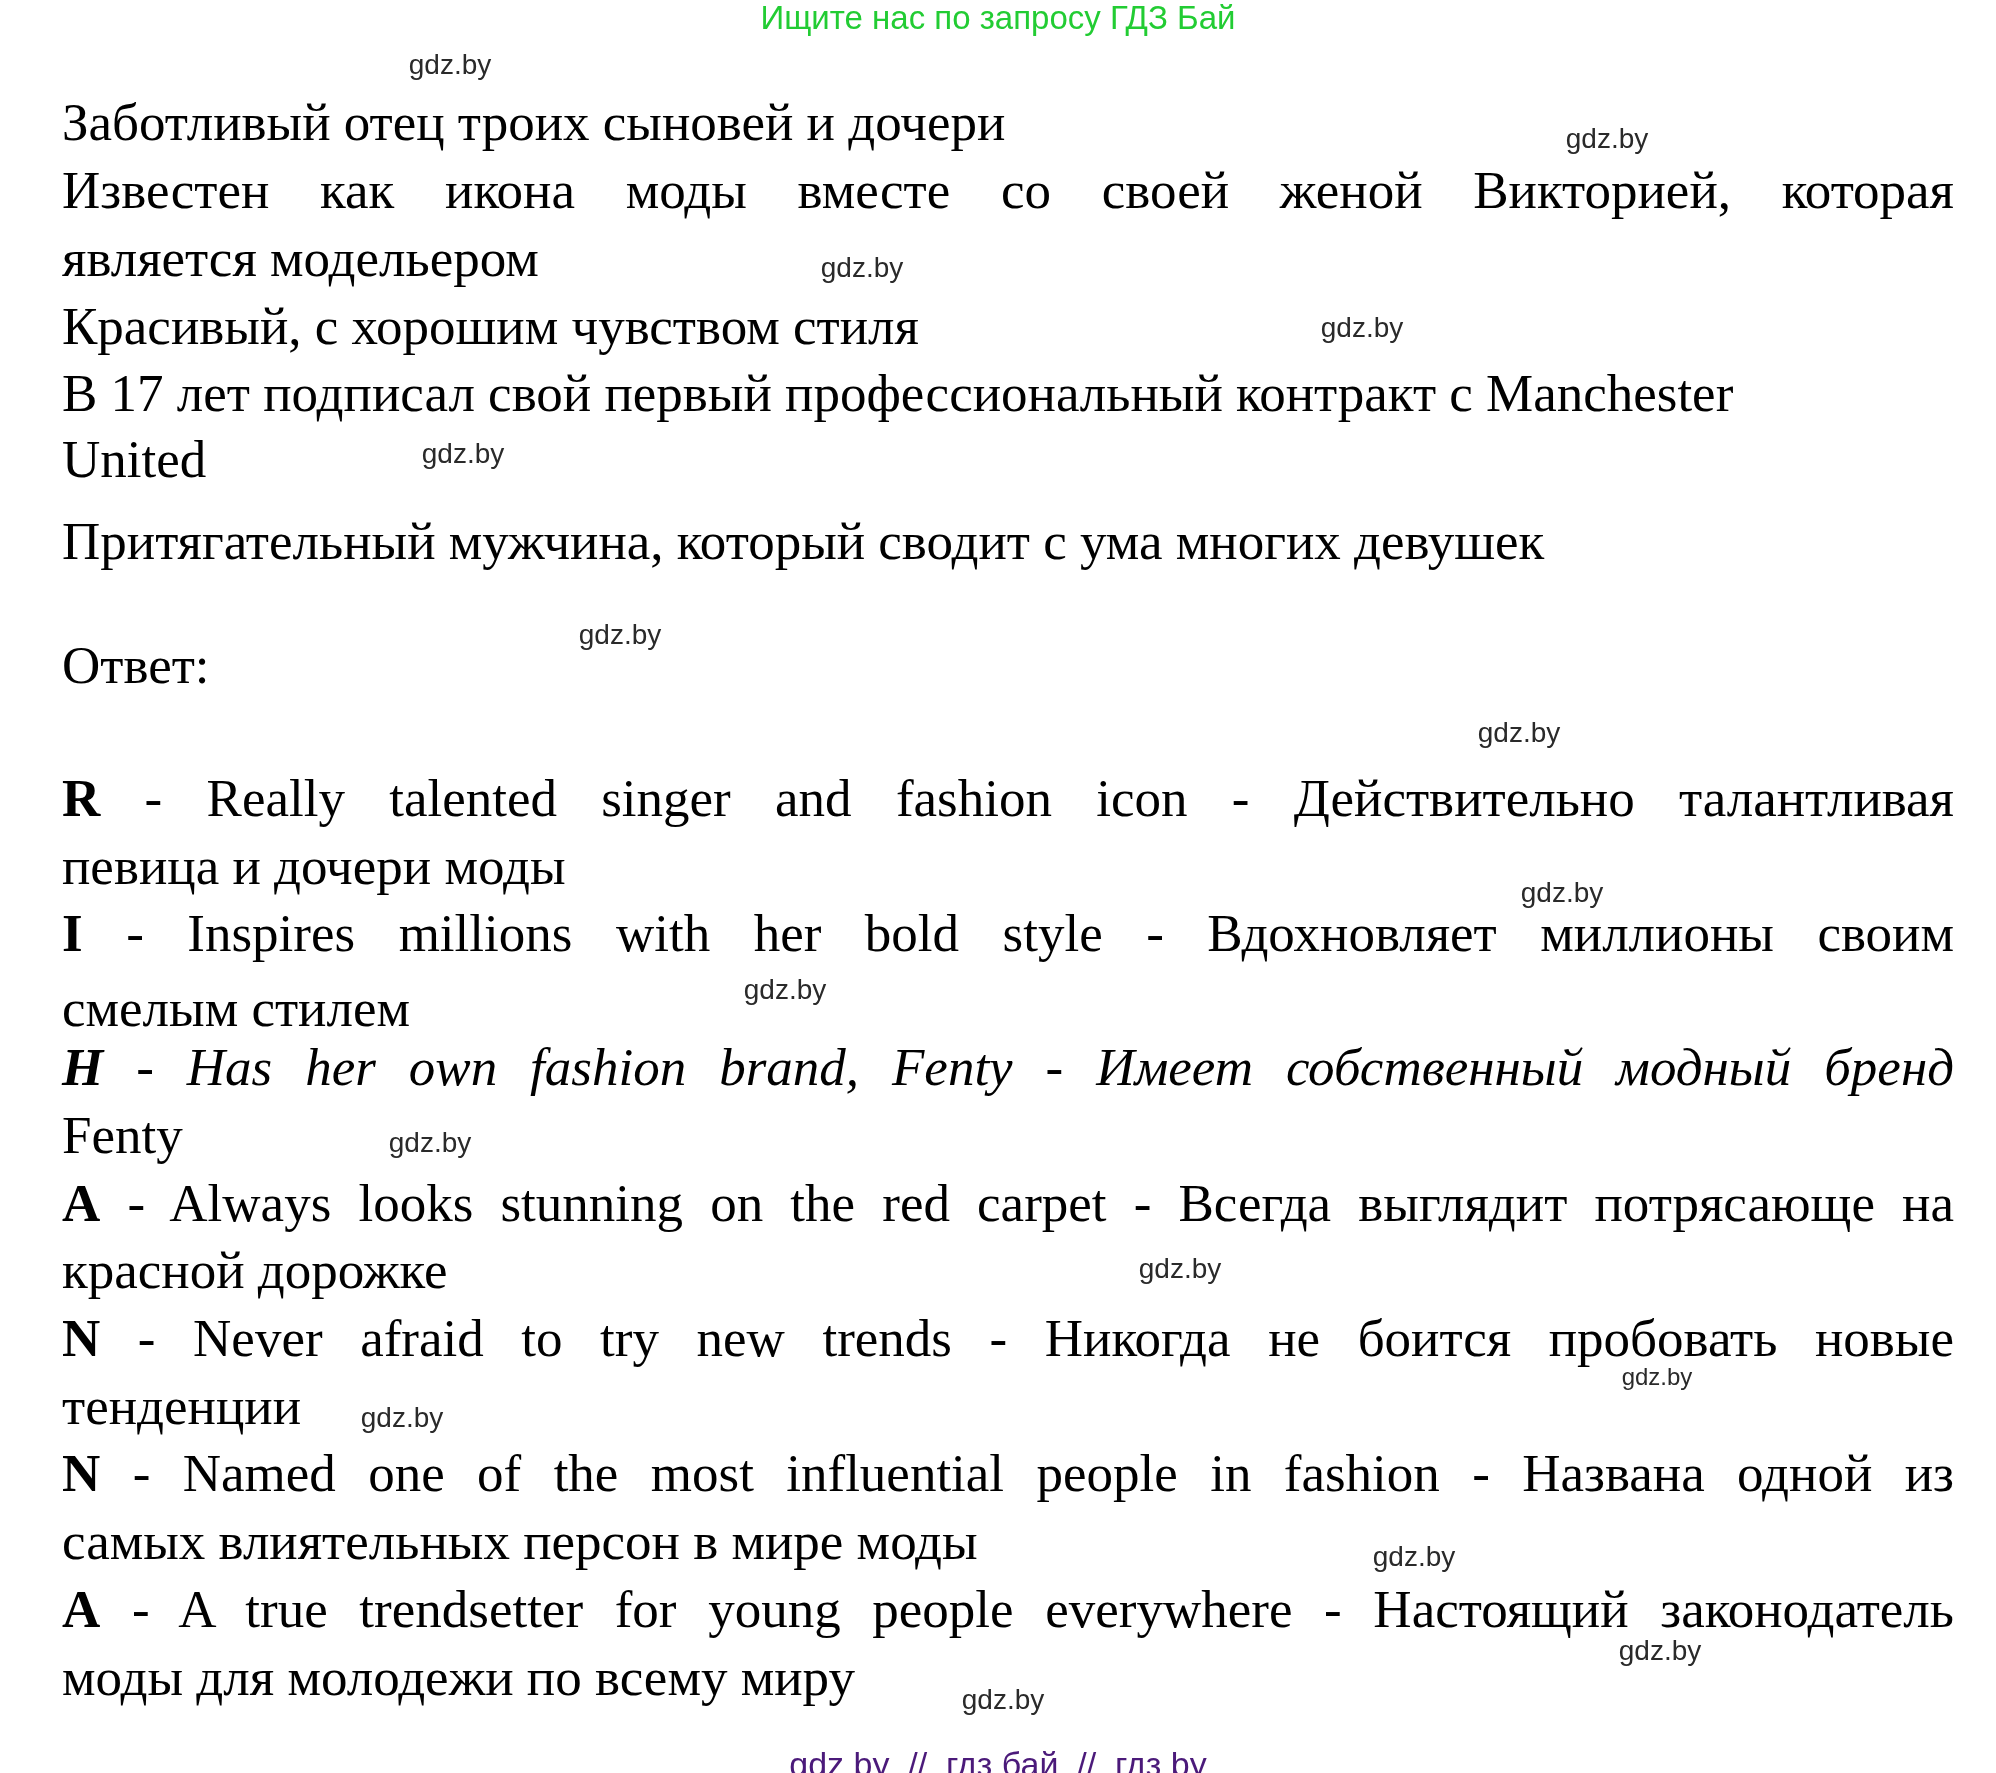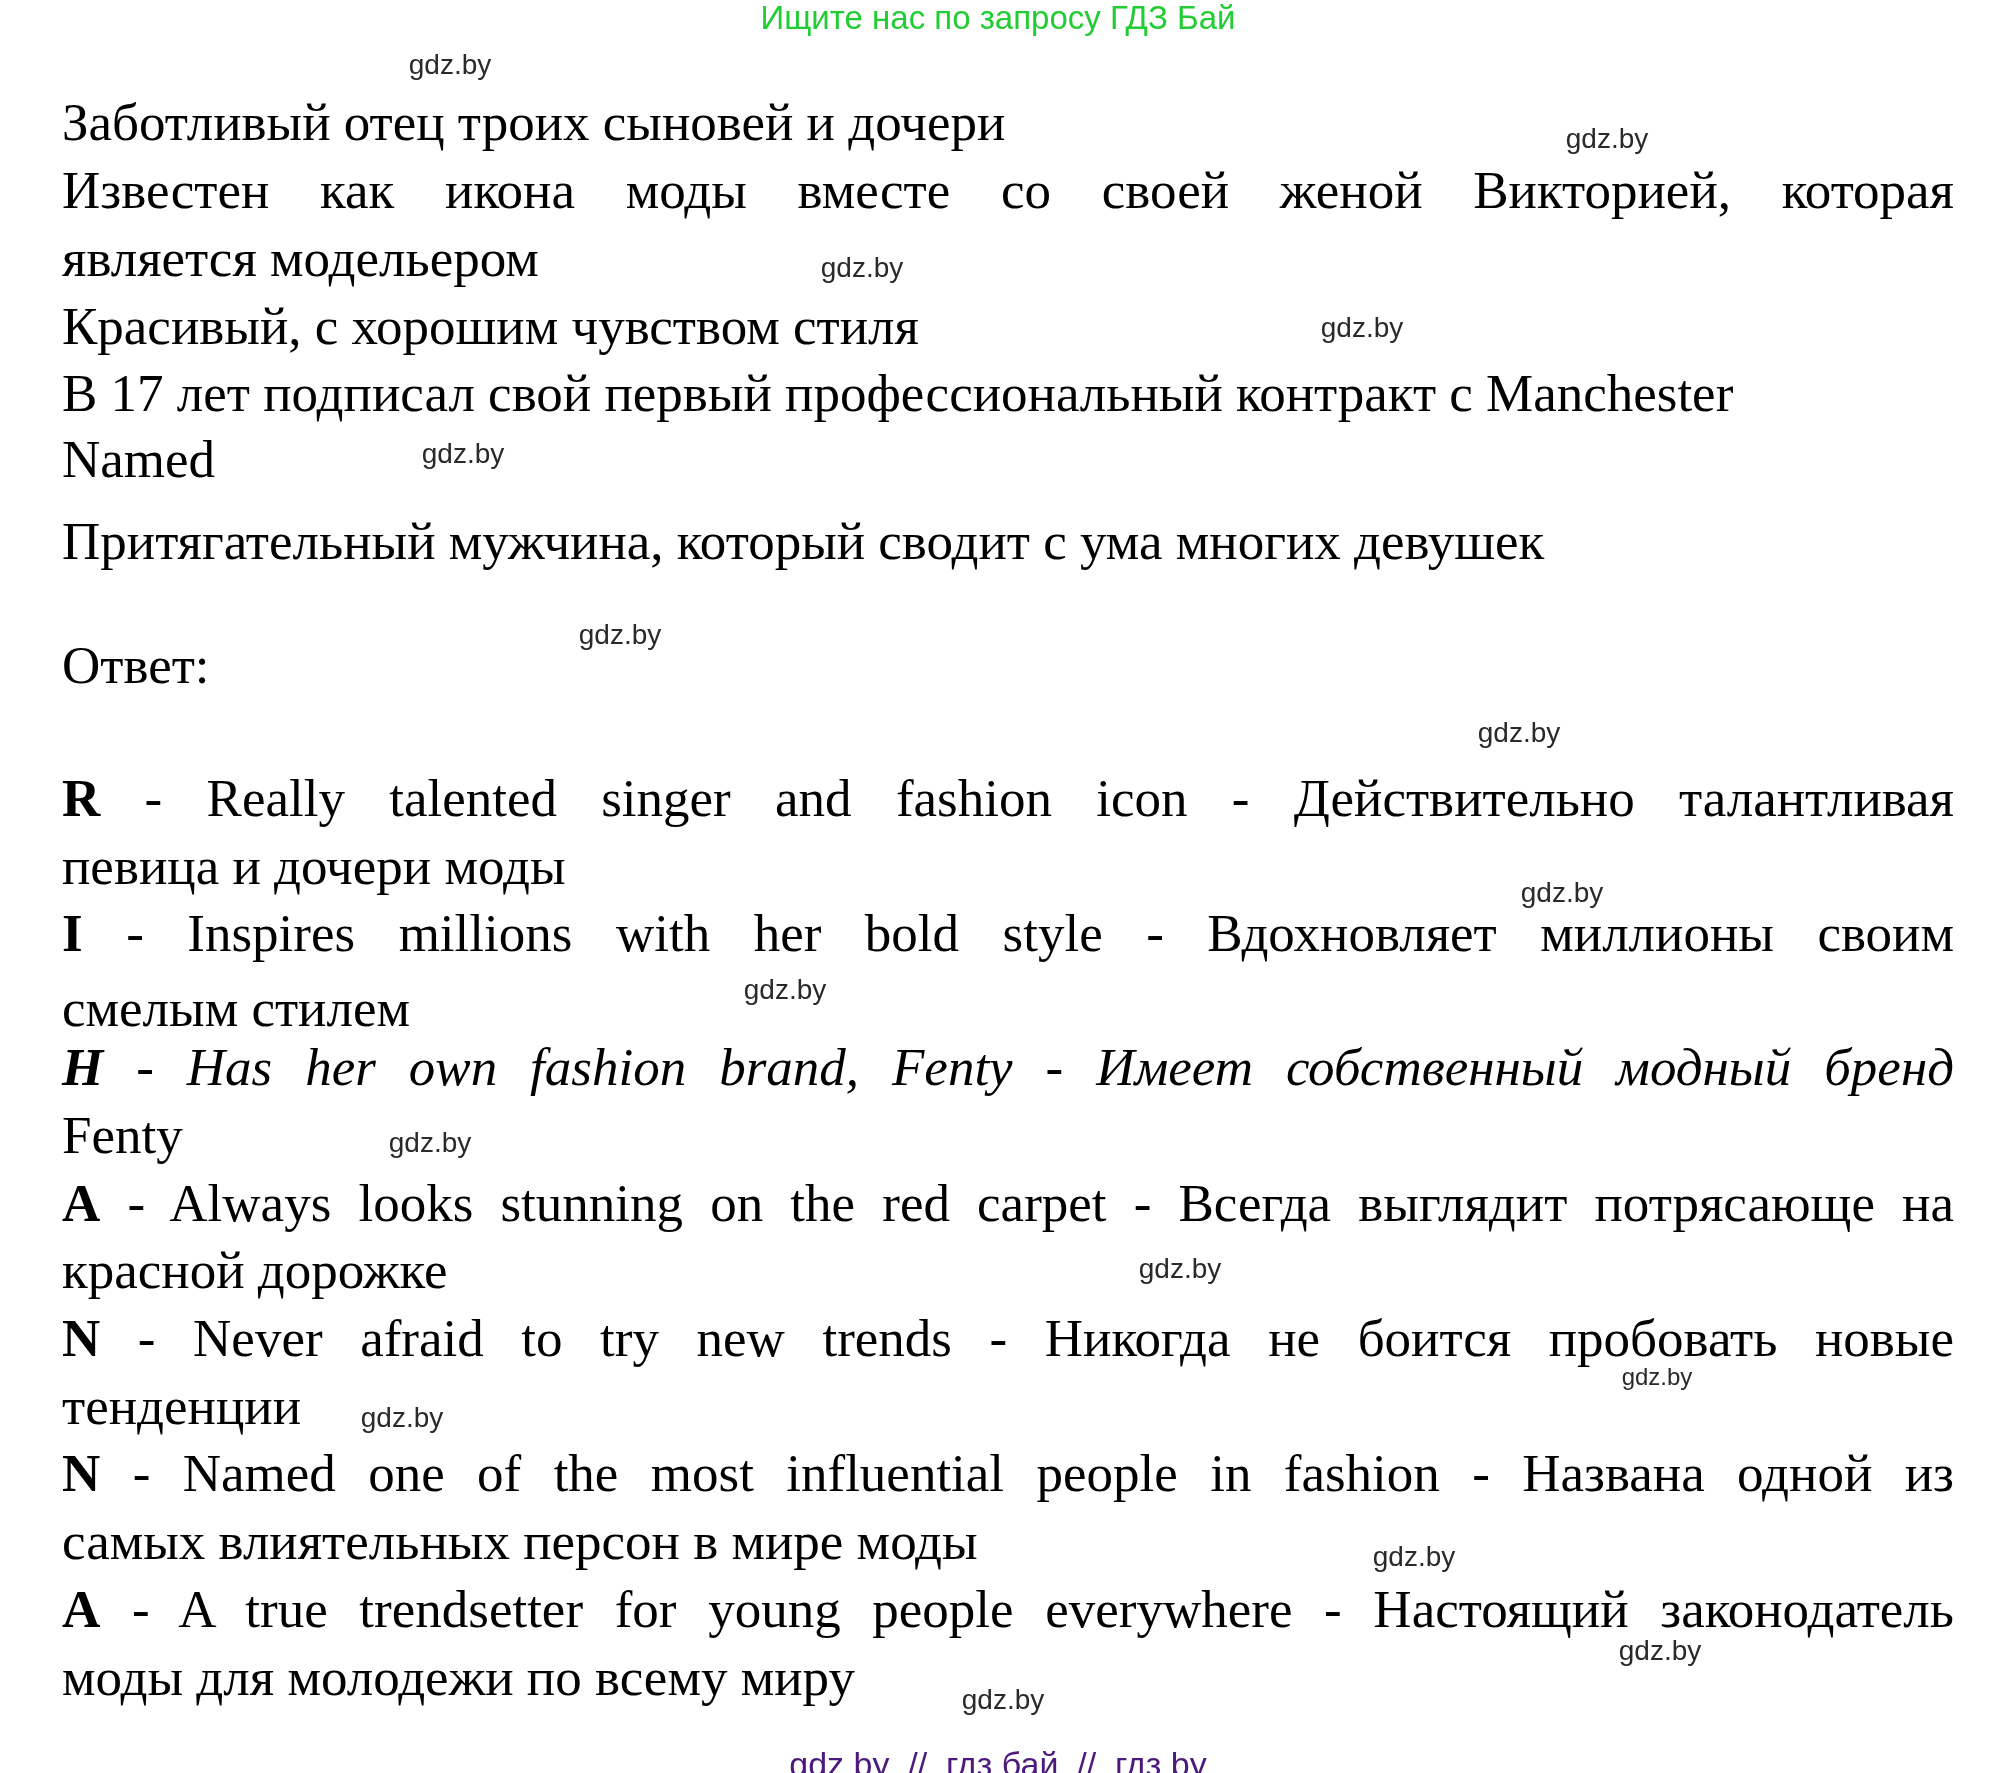--- a/index.html
+++ b/index.html
@@ -29,21 +29,21 @@
 </head>
 <body>
 
 <div class="header" style="top:0px;">Ищите нас по запросу ГДЗ Бай</div>
 
 <div class="line" style="top:92px;">Заботливый отец троих сыновей и дочери</div>
 <div class="line justify" style="top:160px;">Известен как икона моды вместе со своей женой Викторией, которая</div>
 <div class="line" style="top:228px;">является модельером</div>
 <div class="line" style="top:296px;">Красивый, с хорошим чувством стиля</div>
 <div class="line" style="top:363px;">В 17 лет подписал свой первый профессиональный контракт с Manchester</div>
-<div class="line" style="top:429px;">Named</div>
+<div class="line" style="top:429px;">United</div>
 <div class="line" style="top:511px;">Притягательный мужчина, который сводит с ума многих девушек</div>
 
 <div class="line" style="top:635px;">Ответ:</div>
 
 <div class="line justify" style="top:768px;"><b>R</b><span> - Really talented singer and fashion icon - Действительно талантливая</span></div>
 <div class="line" style="top:836px;">певица и дочери моды</div>
 
 <div class="line justify" style="top:903px;"><b>I</b><span> - Inspires millions with her bold style - Вдохновляет миллионы своим</span></div>
 <div class="line" style="top:978px;">смелым стилем</div>
 

